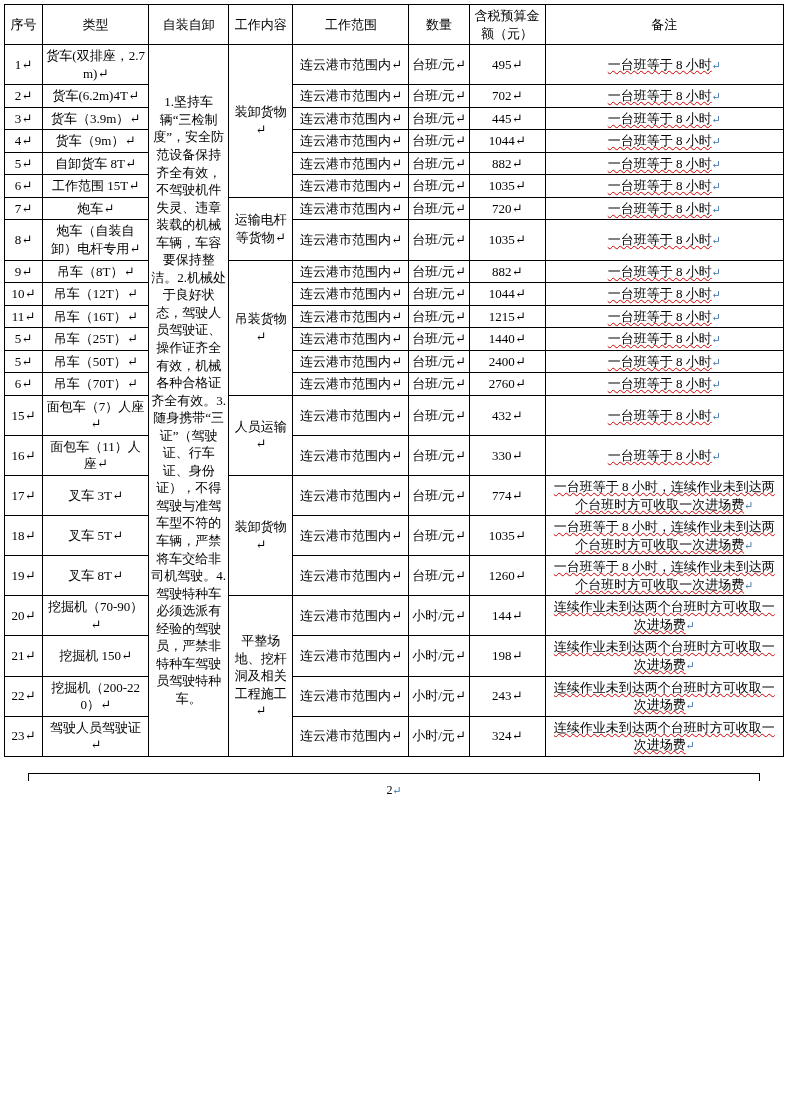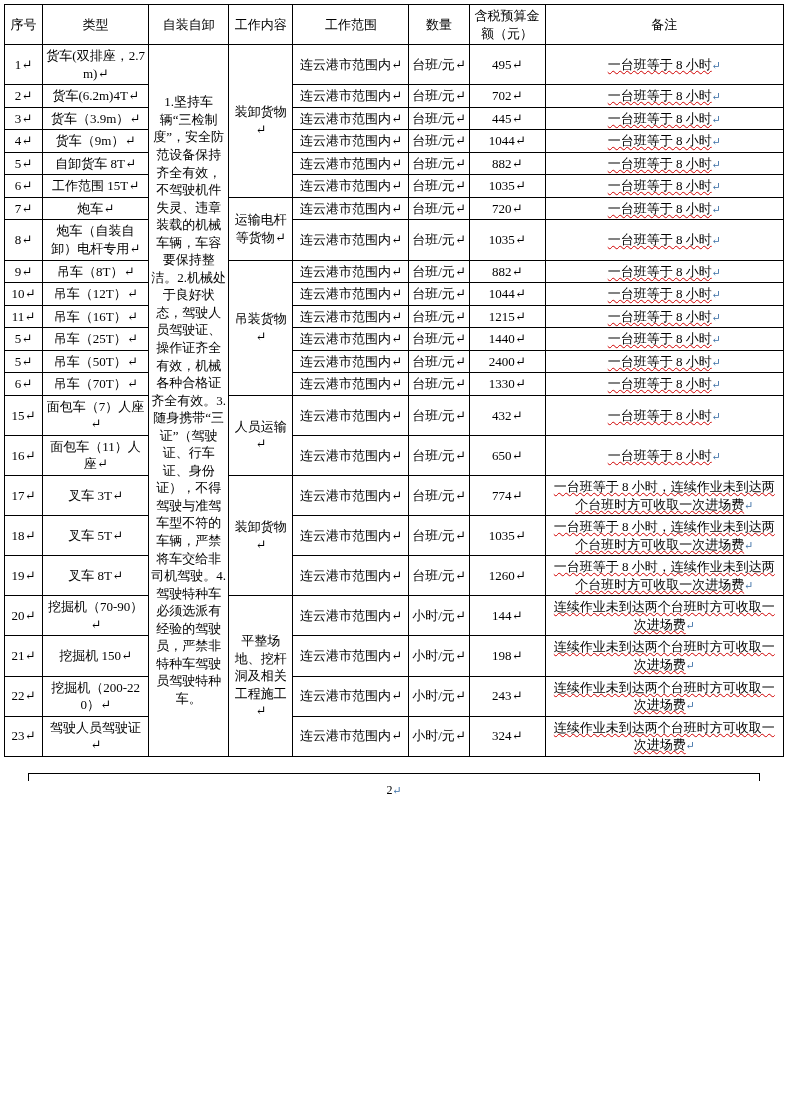--- a/index.html
+++ b/index.html
@@ -240,38 +240,38 @@
           <td>连云港市范围内↵</td>
           <td>台班/元↵</td>
           <td>2400↵</td>
           <td class="remark-cell"><span class="wavy">一台班等于 8 小时</span><span class="pilcrow">↵</span></td>
         </tr>
         <tr>
           <td>6↵</td>
           <td>吊车（70T）↵</td>
           <td>连云港市范围内↵</td>
           <td>台班/元↵</td>
-          <td>1330↵</td>
+          <td>2760↵</td>
           <td class="remark-cell"><span class="wavy">一台班等于 8 小时</span><span class="pilcrow">↵</span></td>
         </tr>
         <tr>
           <td>15↵</td>
           <td>面包车（7）人座↵</td>
           <td class="work-cell" rowspan="2">人员运输↵</td>
           <td>连云港市范围内↵</td>
           <td>台班/元↵</td>
           <td>432↵</td>
           <td class="remark-cell"><span class="wavy">一台班等于 8 小时</span><span class="pilcrow">↵</span></td>
         </tr>
         <tr>
           <td>16↵</td>
           <td>面包车（11）人座↵</td>
           <td>连云港市范围内↵</td>
           <td>台班/元↵</td>
-          <td>650↵</td>
+          <td>330↵</td>
           <td class="remark-cell"><span class="wavy">一台班等于 8 小时</span><span class="pilcrow">↵</span></td>
         </tr>
         <tr>
           <td>17↵</td>
           <td>叉车 3T↵</td>
           <td class="work-cell" rowspan="3">装卸货物↵</td>
           <td>连云港市范围内↵</td>
           <td>台班/元↵</td>
           <td>774↵</td>
           <td class="remark-cell"><span class="wavy">一台班等于 8 小时，连续作业未到达两个台班时方可收取一次进场费</span><span class="pilcrow">↵</span></td>

